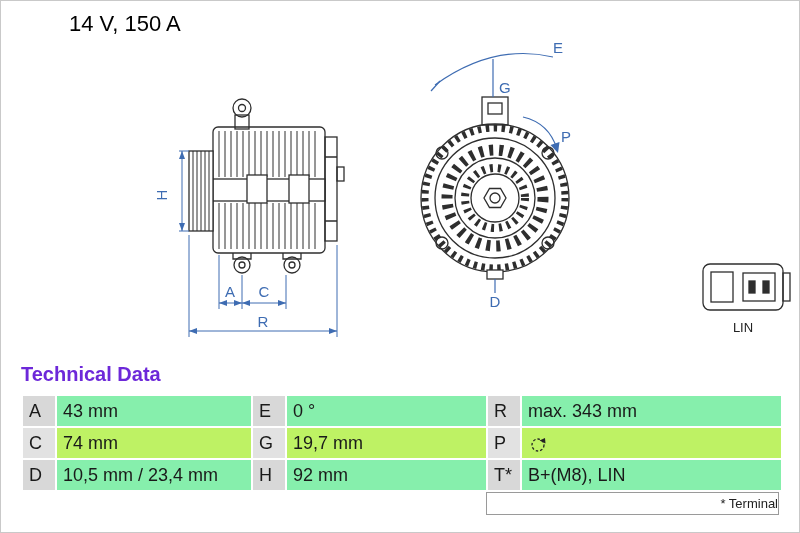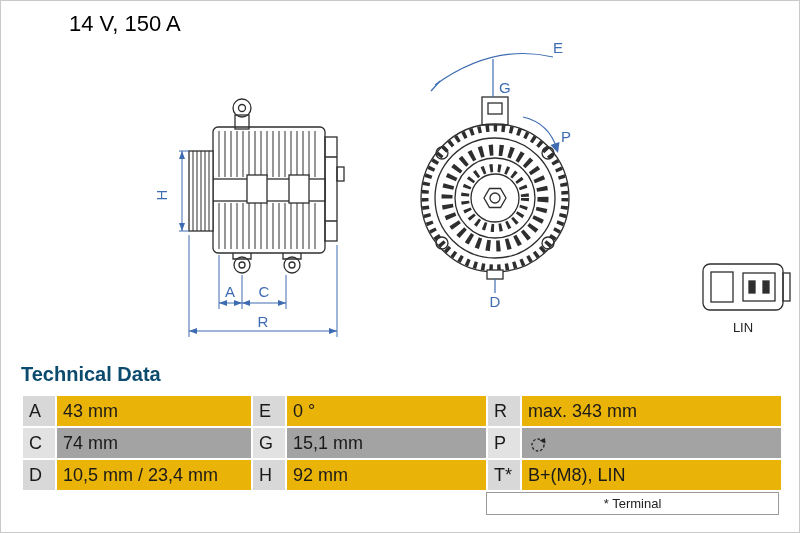--- a/index.html
+++ b/index.html
@@ -1,31 +1,31 @@
 <!DOCTYPE html>
 <html><head>
 <meta charset="utf-8">
 <style>
   html,body { margin:0; padding:0; background:#fff; font-family:"Liberation Sans",sans-serif; }
   .page { position:relative; width:800px; height:533px; box-sizing:border-box;
           border:1px solid #c9c9c9; background:#fff; overflow:hidden; }
   .header-text { position:absolute; top:10px; left:24px; font-size:22px; color:#000000;margin-left:44px; }
   svg.diagram { position:absolute; top:0; left:0; }
   .tech { position:absolute; top:362px; left:0; width:800px; }
-  .tech-title { margin:0 0 8px 20px; font-size:20px; font-weight:bold; color:#0c4a6e; }
+  .tech-title { margin:0 0 8px 20px; font-size:20px; font-weight:bold; color:#6d28d9; }
   table.specs { border-collapse:collapse; margin-left:20px; width:760px; table-layout:fixed;
                 font-size:18px; color:#1a1a1a; }
   table.specs td { border:2px solid #fff; padding:2px 6px; height:26px; vertical-align:middle;
                    overflow:hidden; white-space:nowrap; }
   tr.r0 td.lbl, tr.r2 td.lbl { background:#d8d8d8; }
-  tr.r0 td.val, tr.r2 td.val { background:#eab308;margin-top:16px; }
+  tr.r0 td.val, tr.r2 td.val { background:#86efac;margin-top:16px; }
   tr.r1 td.lbl { background:#e2e2e2; }
-  tr.r1 td.val { background:#a3a3a3; }
+  tr.r1 td.val { background:#bef264; }
   .footnote { margin-left:485px; width:293px; box-sizing:border-box; border:1px solid #9a9a9a;
-              background:#fff; text-align:center; font-size:13px; color:#222; padding:3px 0; }
+              background:#fff; text-align:right; font-size:13px; color:#222; padding:3px 0; }
   .rot-icon { vertical-align:middle; }
 </style>
 </head>
 <body>
 
 <div class="page">
 
   <svg class="diagram" width="800" height="360" viewBox="0 0 800 360">
 
     <g stroke="#2e2e2e" stroke-width="1.3" fill="none">
@@ -140,21 +140,21 @@
         <td class="val">43 mm</td>
         <td class="lbl">E</td>
         <td class="val">0 °</td>
         <td class="lbl">R</td>
         <td class="val">max. 343 mm</td>
       </tr>
       <tr class="r1">
         <td class="lbl">C</td>
         <td class="val">74 mm</td>
         <td class="lbl">G</td>
-        <td class="val">15,1 mm</td>
+        <td class="val">19,7 mm</td>
         <td class="lbl">P</td>
         <td class="val">
           <svg class="rot-icon" width="20" height="20" viewBox="0 0 20 20">
             <circle cx="10" cy="11" r="6" fill="none" stroke="#222" stroke-width="1.3" stroke-dasharray="2.5 2"></circle>
             <polygon points="17,4 11.5,6.5 17.5,9.5" fill="#222"></polygon>
           </svg>
         </td>
       </tr>
       <tr class="r2">
         <td class="lbl">D</td>

